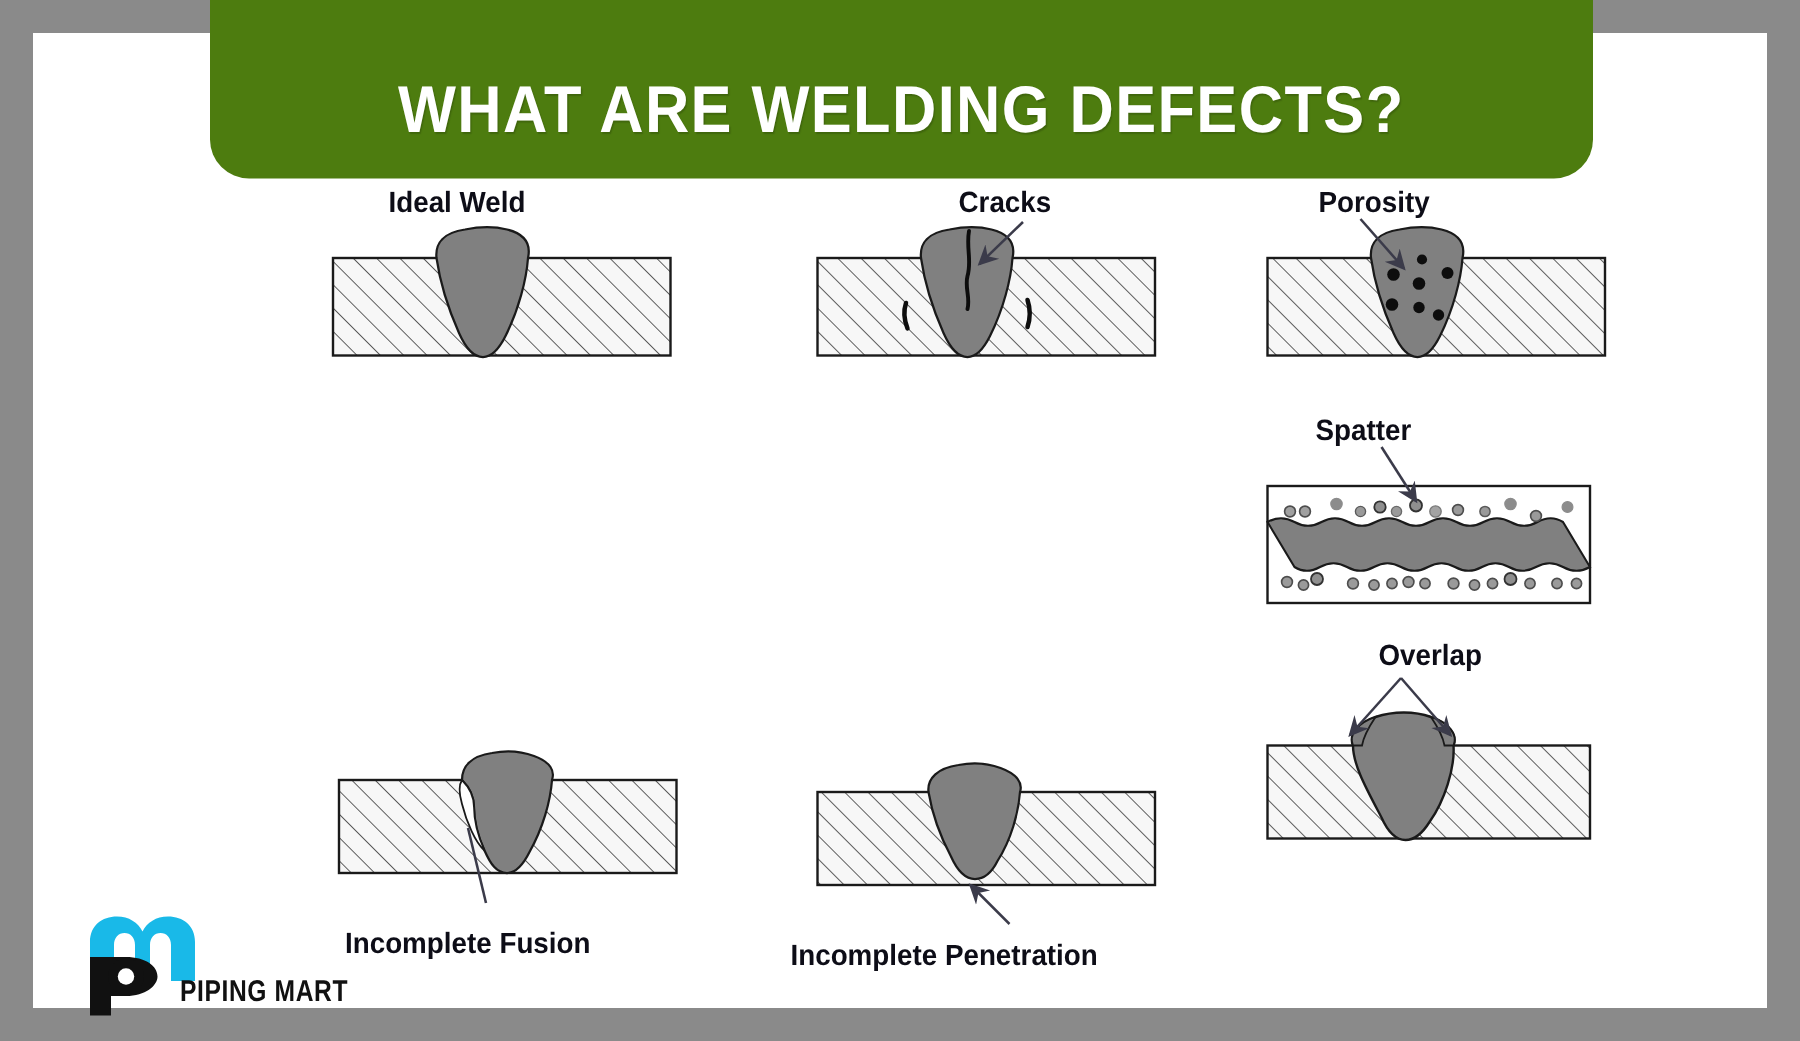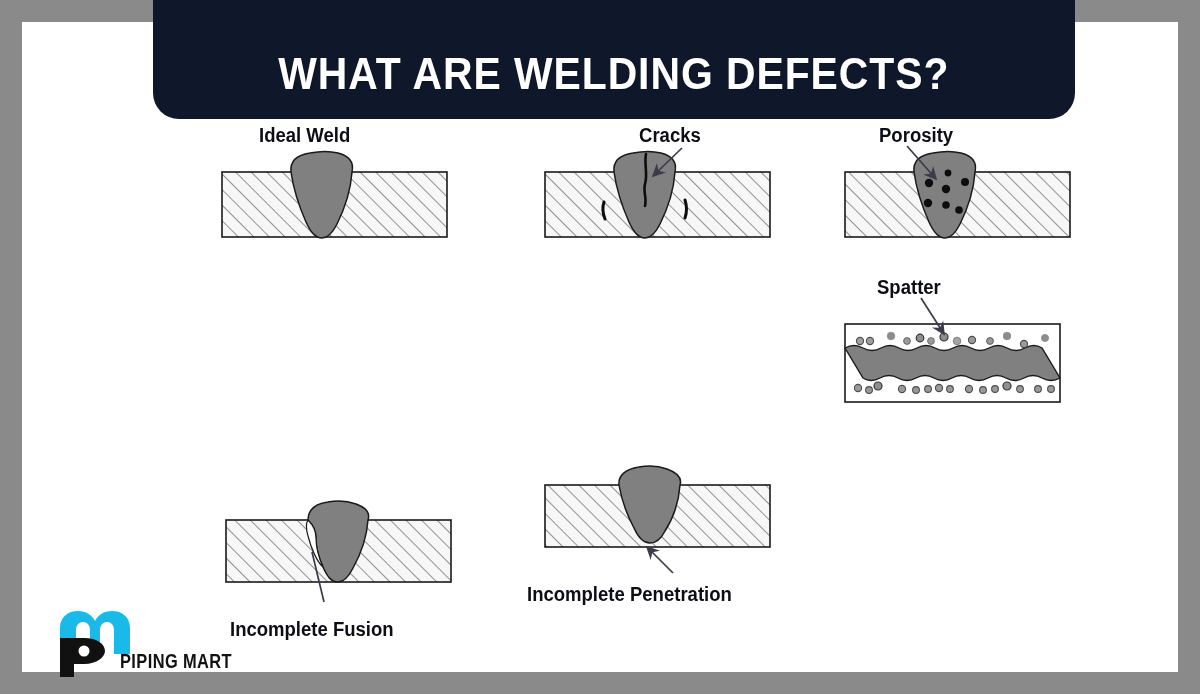--- a/index.html
+++ b/index.html
@@ -9,23 +9,23 @@
     font-family:"Liberation Sans", sans-serif;
     overflow:hidden;
   }
   #canvas{
     position:absolute;left:22px;top:22px;
     width:1156px;height:650px;
     background:#ffffff;
   }
   
   #title-banner{
-    position:absolute;left:131px;top:-22px;
+    position:absolute;left:118px;top:-22px;
     width:922px;height:119px;
-    background:#0f172a;
+    background:#4d7c0f;
     border-bottom-left-radius:26px;
     border-bottom-right-radius:26px;
     display:flex;align-items:flex-end;justify-content:center;
     box-sizing:border-box;padding-bottom:20px;
   }
   #title-text{
     color:#ffffff;
     font-size:44px;
     font-weight:bold;
     letter-spacing:1px;
@@ -160,35 +160,48 @@
         <circle cx="178" cy="127" r="3.4" fill="#9a9a9a" stroke="#4d4d4d" stroke-width="1.1"></circle>
         <circle cx="190" cy="124" r="4" fill="#8f8f8f" stroke="#333" stroke-width="1.2"></circle>
         <circle cx="203" cy="127" r="3.4" fill="#9a9a9a" stroke="#4d4d4d" stroke-width="1.1"></circle>
         <circle cx="221" cy="127" r="3.4" fill="#9a9a9a" stroke="#4d4d4d" stroke-width="1.1"></circle>
         <circle cx="234" cy="127" r="3.4" fill="#9a9a9a" stroke="#4d4d4d" stroke-width="1.1"></circle>
       </g>
       <line x1="104" y1="36" x2="127" y2="72" stroke="#3b3b4a" stroke-width="1.7" marker-end="url(#arw)"></line>
     </svg>
   </div>
 
+  <div class="cell" style="left:795px;top:390px;">
+    <div class="cap" style="left:102px;top:14px;">Overlap</div>
+    <svg width="250" height="160" viewBox="0 0 250 160">
+      <rect x="28" y="85" width="215" height="62" fill="url(#hatch)" stroke="#1a1a1a" stroke-width="1.6"></rect>
+      <path d="M85,85 C82,78 88,70 100,66 C112,62 126,62 137,66 C149,70 155,78 152,85
+               C153,100 146,122 136,136 C131,144 126,148 120,148 C113,148 108,142 104,133
+               C94,114 85,98 85,85 Z" fill="#808080" stroke="#1a1a1a" stroke-width="1.6"></path>
+      <path d="M85,85 C82,78 88,70 100,66 C96,72 92,79 91,85 Z" fill="#808080" stroke="#1a1a1a" stroke-width="1.2"></path>
+      <path d="M152,85 C155,78 149,70 137,66 C141,72 145,79 146,85 Z" fill="#808080" stroke="#1a1a1a" stroke-width="1.2"></path>
+      <line x1="117" y1="40" x2="83" y2="78" stroke="#3b3b4a" stroke-width="1.7" marker-end="url(#arw)"></line>
+      <line x1="117" y1="40" x2="150" y2="78" stroke="#3b3b4a" stroke-width="1.7" marker-end="url(#arw)"></line>
+    </svg>
+  </div>
 
   <div class="cell" style="left:182px;top:468px;">
     <svg width="260" height="120" viewBox="0 0 260 120">
       <rect x="22" y="30" width="225" height="62" fill="url(#hatch)" stroke="#1a1a1a" stroke-width="1.6"></rect>
       <path d="M104,30 C104,21 110,14 124,12 C134,10 144,11 152,14 C163,18 166,24 164,30
                C163,44 158,62 149,78 C145,86 140,92 134,92 C127,92 123,86 119,77
                C114,66 112,56 112,48 C112,40 108,34 104,30 Z" fill="#808080" stroke="#1a1a1a" stroke-width="1.5"></path>
       <path d="M104,30 C108,34 112,40 112,48 C112,56 114,66 119,77 C113,72 107,58 104,46
                C102,39 102,33 104,30 Z" fill="#ffffff" stroke="#1a1a1a" stroke-width="1.2"></path>
       <line x1="120" y1="112" x2="108" y2="62" stroke="#3b3b4a" stroke-width="1.7"></line>
     </svg>
     <div class="cap" style="left:26px;top:128px;">Incomplete Fusion</div>
   </div>
 
-  <div class="cell" style="left:495px;top:433px;">
+  <div class="cell" style="left:495px;top:476px;">
     <svg width="280" height="120" viewBox="0 0 280 120">
       <rect x="28" y="30" width="225" height="62" fill="url(#hatch)" stroke="#1a1a1a" stroke-width="1.6"></rect>
       <path d="M102,30 C101,21 108,14 122,12 C132,10 142,11 150,14 C161,18 165,24 163,30
                C162,44 157,62 148,76 C144,84 139,88 133,88 C126,88 121,82 117,73
                C109,58 104,42 102,30 Z" fill="#808080" stroke="#1a1a1a" stroke-width="1.5"></path>
       <line x1="156" y1="118" x2="130" y2="92" stroke="#3b3b4a" stroke-width="1.7" marker-end="url(#arw)"></line>
     </svg>
     <div class="cap" style="left:10px;top:128px;">Incomplete Penetration</div>
   </div>
 

